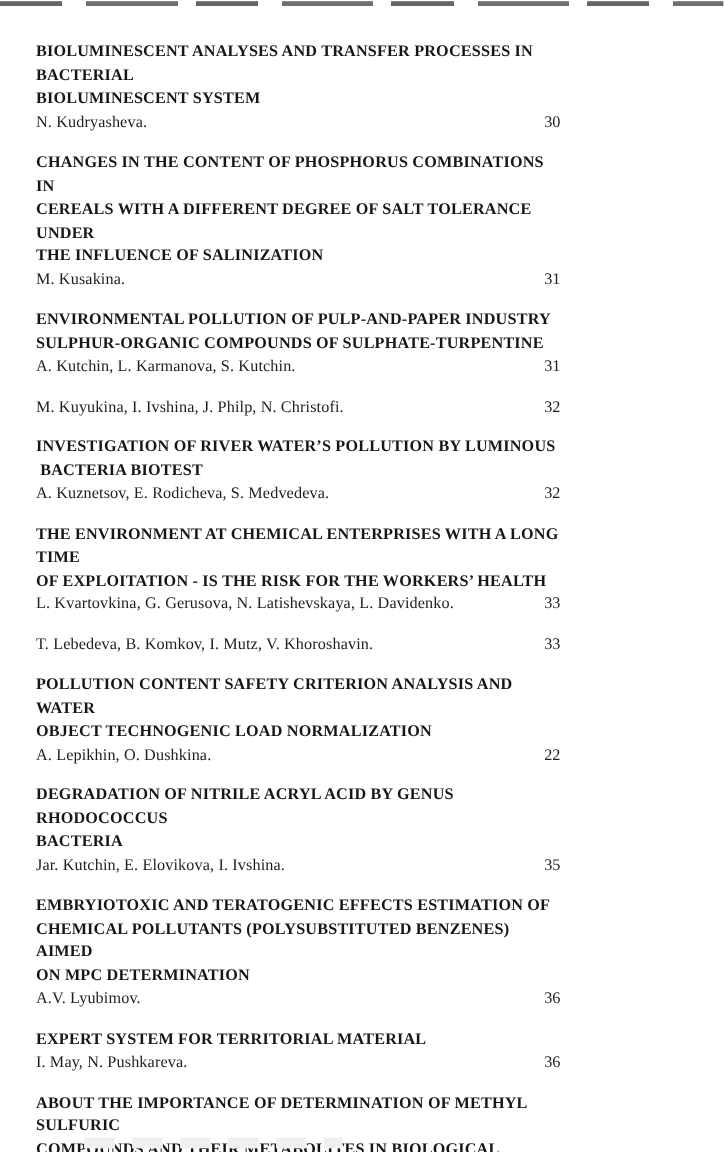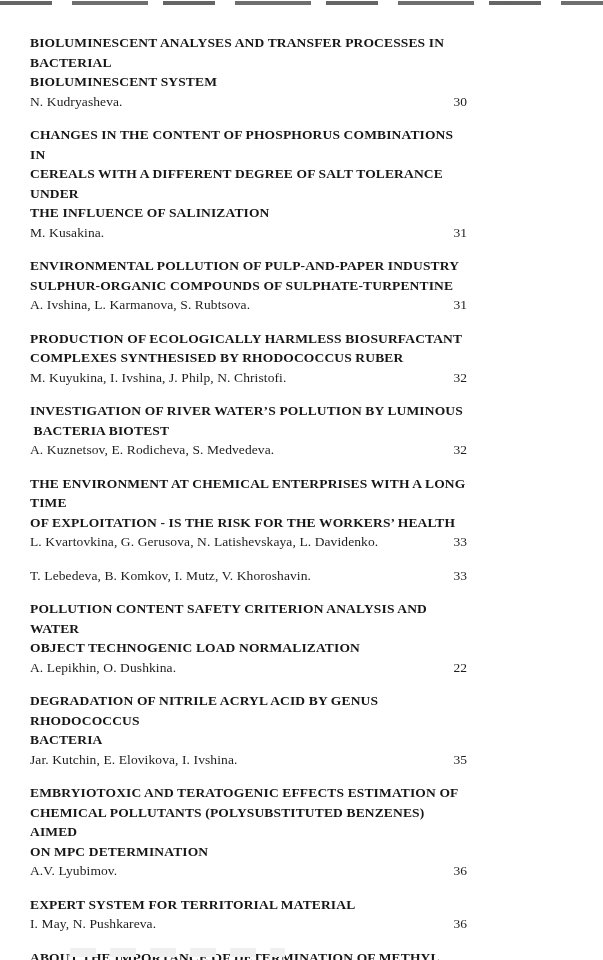--- a/index.html
+++ b/index.html
@@ -79,28 +79,26 @@
     <div class="entry-byline">
       <span class="entry-authors">M. Kusakina.</span>
       <span class="entry-page-number">31</span>
     </div>
   </div>
 
   <div class="toc-entry">
     <div class="entry-title">ENVIRONMENTAL POLLUTION OF PULP-AND-PAPER INDUSTRY
 SULPHUR-ORGANIC COMPOUNDS OF SULPHATE-TURPENTINE</div>
     <div class="entry-byline">
-      <span class="entry-authors">A. Ivshina, L. Karmanova, S. Rubtsova.</span>
+      <span class="entry-authors">A. Kutchin, L. Karmanova, S. Kutchin.</span>
       <span class="entry-page-number">31</span>
     </div>
   </div>
 
   <div class="toc-entry">
-    <div class="entry-title">PRODUCTION OF ECOLOGICALLY HARMLESS BIOSURFACTANT
-COMPLEXES SYNTHESISED BY RHODOCOCCUS RUBER</div>
     <div class="entry-byline">
       <span class="entry-authors">M. Kuyukina, I. Ivshina, J. Philp, N. Christofi.</span>
       <span class="entry-page-number">32</span>
     </div>
   </div>
 
   <div class="toc-entry">
     <div class="entry-title">INVESTIGATION OF RIVER WATER’S POLLUTION BY LUMINOUS
  BACTERIA BIOTEST</div>
     <div class="entry-byline">

